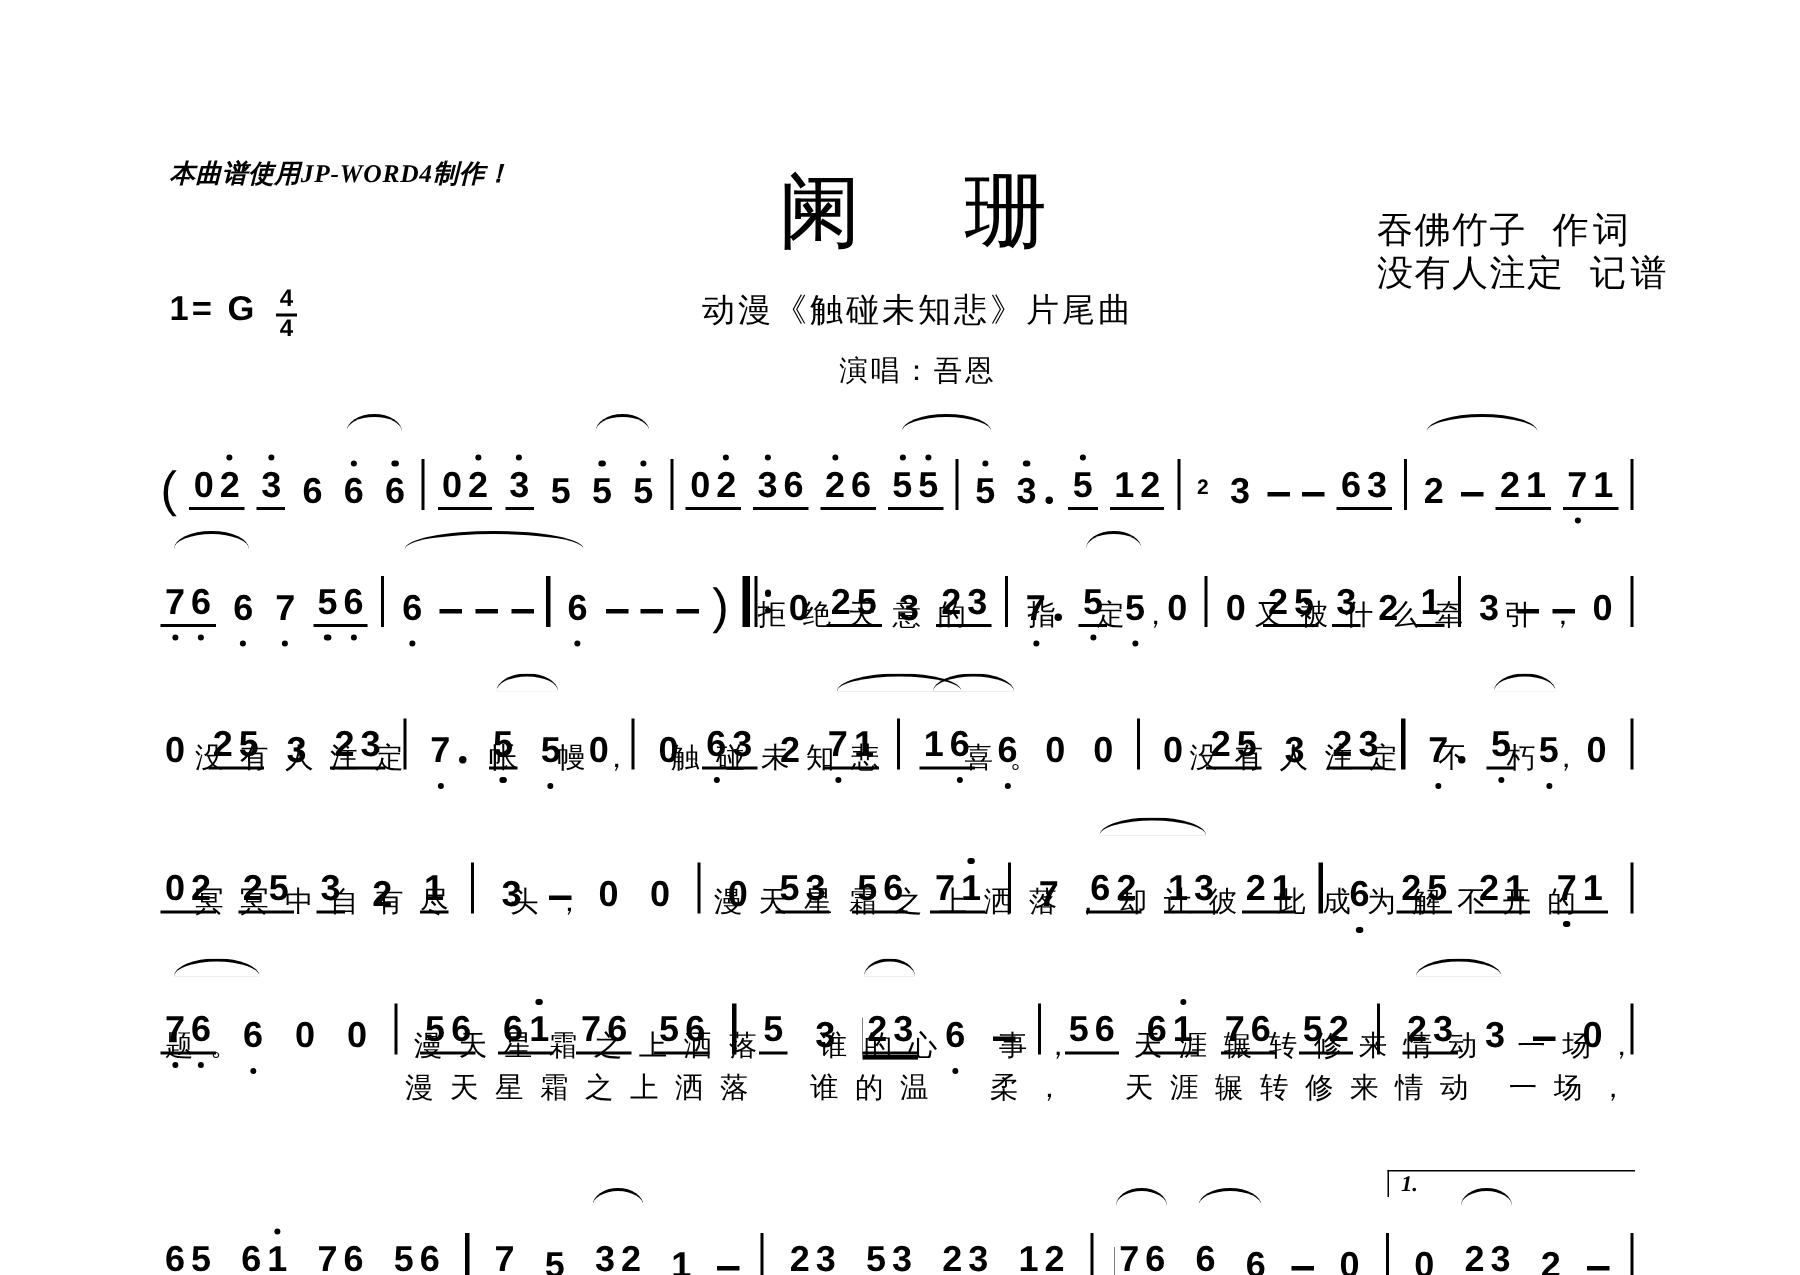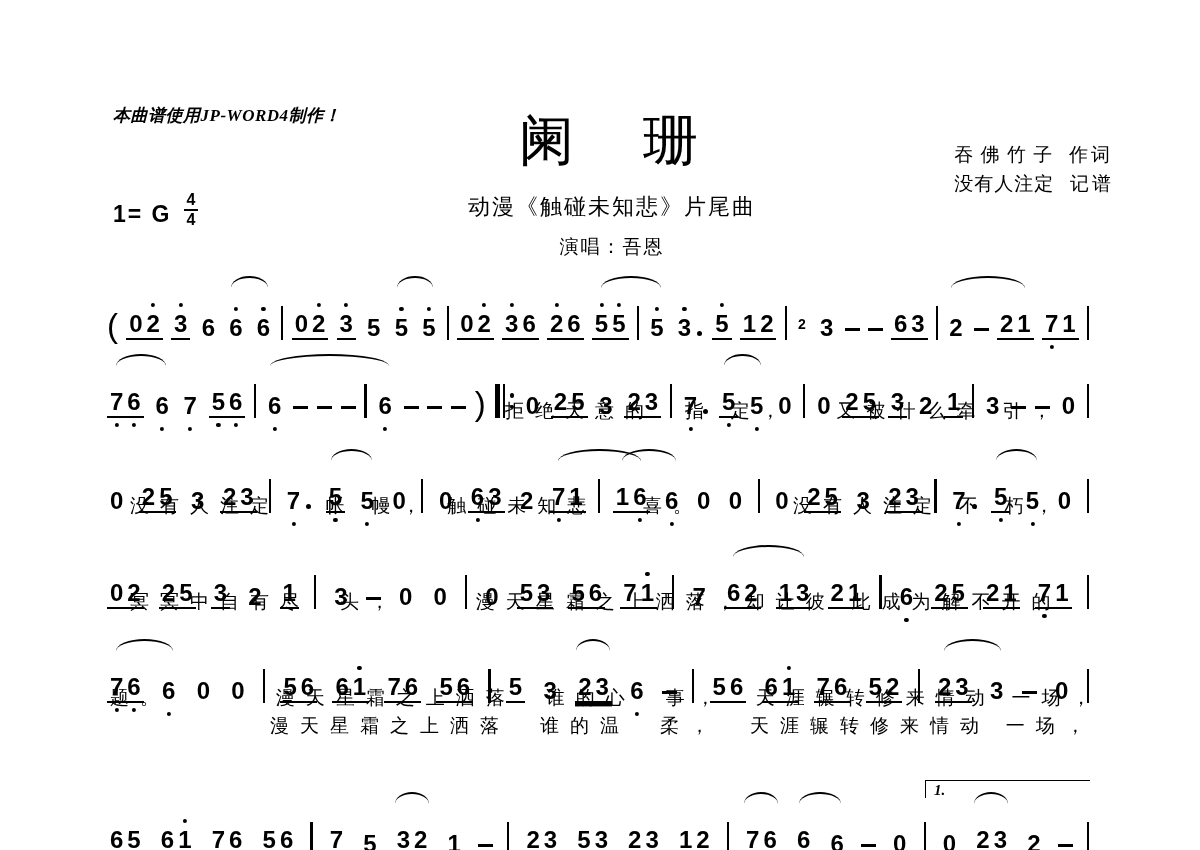--- a/index.html
+++ b/index.html
@@ -6,28 +6,28 @@
   .page{position:relative;width:1200px;height:850px;background:#fff;overflow:hidden;
         font-family:"Liberation Sans",sans-serif;color:#000;padding-left:24px;}
   
   .made-with{position:absolute;left:113px;top:104px;font:italic 600 17px "Liberation Serif",serif;letter-spacing:.5px;}
   .title{position:absolute;left:0;top:110px;width:100%;text-align:center;
          font-weight:400;font-size:55px;letter-spacing:7px;line-height:1.1;}
   .subtitle{position:absolute;left:0;top:192px;width:100%;text-align:center;
             font-family:"Liberation Serif",serif;font-size:22px;letter-spacing:2px;}
   .singer{position:absolute;left:0;top:234px;width:100%;text-align:center;
           font-family:"Liberation Serif",serif;font-size:19px;letter-spacing:2px;}
-  .keysig{position:absolute;left:113px;top:192px;display:flex;align-items:flex-end;}
+  .keysig{position:absolute;left:113px;top:192px;display:flex;align-items:flex-start;}
   .keysig .kp{font-weight:700;font-size:23px;letter-spacing:2px;}
   .meter{display:inline-flex;flex-direction:column;align-items:center;margin-left:12px;
          font-weight:700;font-size:16px;line-height:1.0;}
   .meter .mt{border-bottom:2px solid #000;padding:0 3px 1px;}
   .meter .mb{padding-top:1px;}
   .credits{position:absolute;right:110px;top:140px;font-family:"Liberation Serif",serif;
-           font-size:19px;line-height:29px;letter-spacing:1px;}
+           font-size:24px;line-height:29px;letter-spacing:1px;}
   .credit-row{white-space:nowrap;}
   .cname{display:inline-block;min-width:99px;text-align:justify;text-align-last:justify;}
   .crole{margin-left:10px;letter-spacing:3px;}
   
   #score{position:absolute;left:0;top:0;width:100%;height:100%;}
   .sys{position:absolute;left:107px;width:982px;}
   .sys0{top:272px}.sys1{top:350px}.sys2{top:445px}.sys3{top:541px}.sys4{top:635px}.sys5{top:776px}
   .notes-row{position:relative;display:flex;justify-content:space-between;align-items:flex-end;
              padding-top:18px;height:50px;box-sizing:content-box;}
   .sys5 .notes-row{padding-top:30px;height:50px;}

